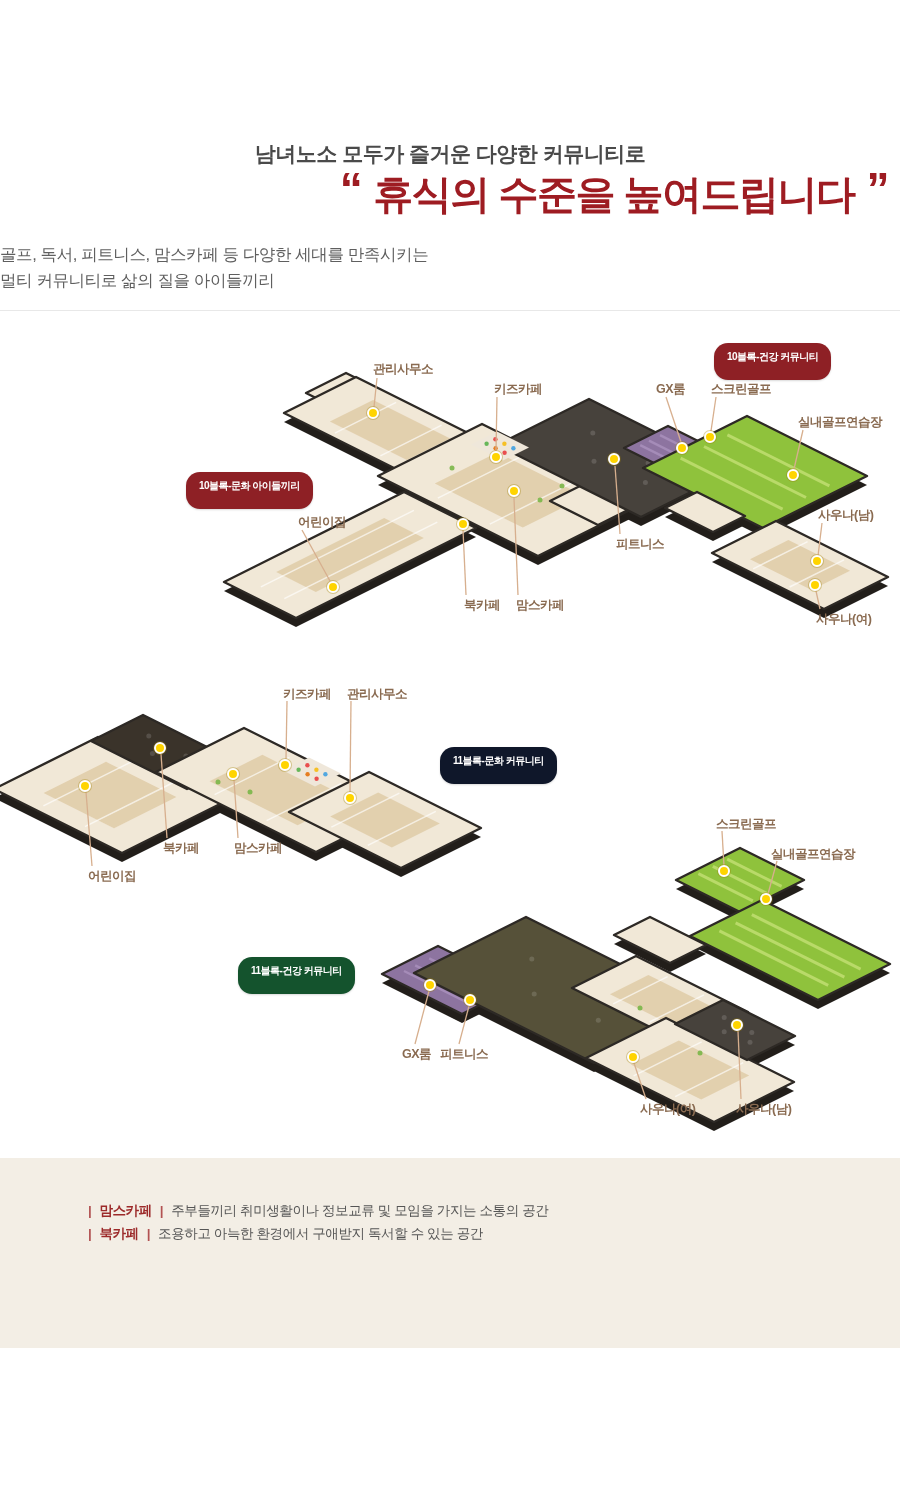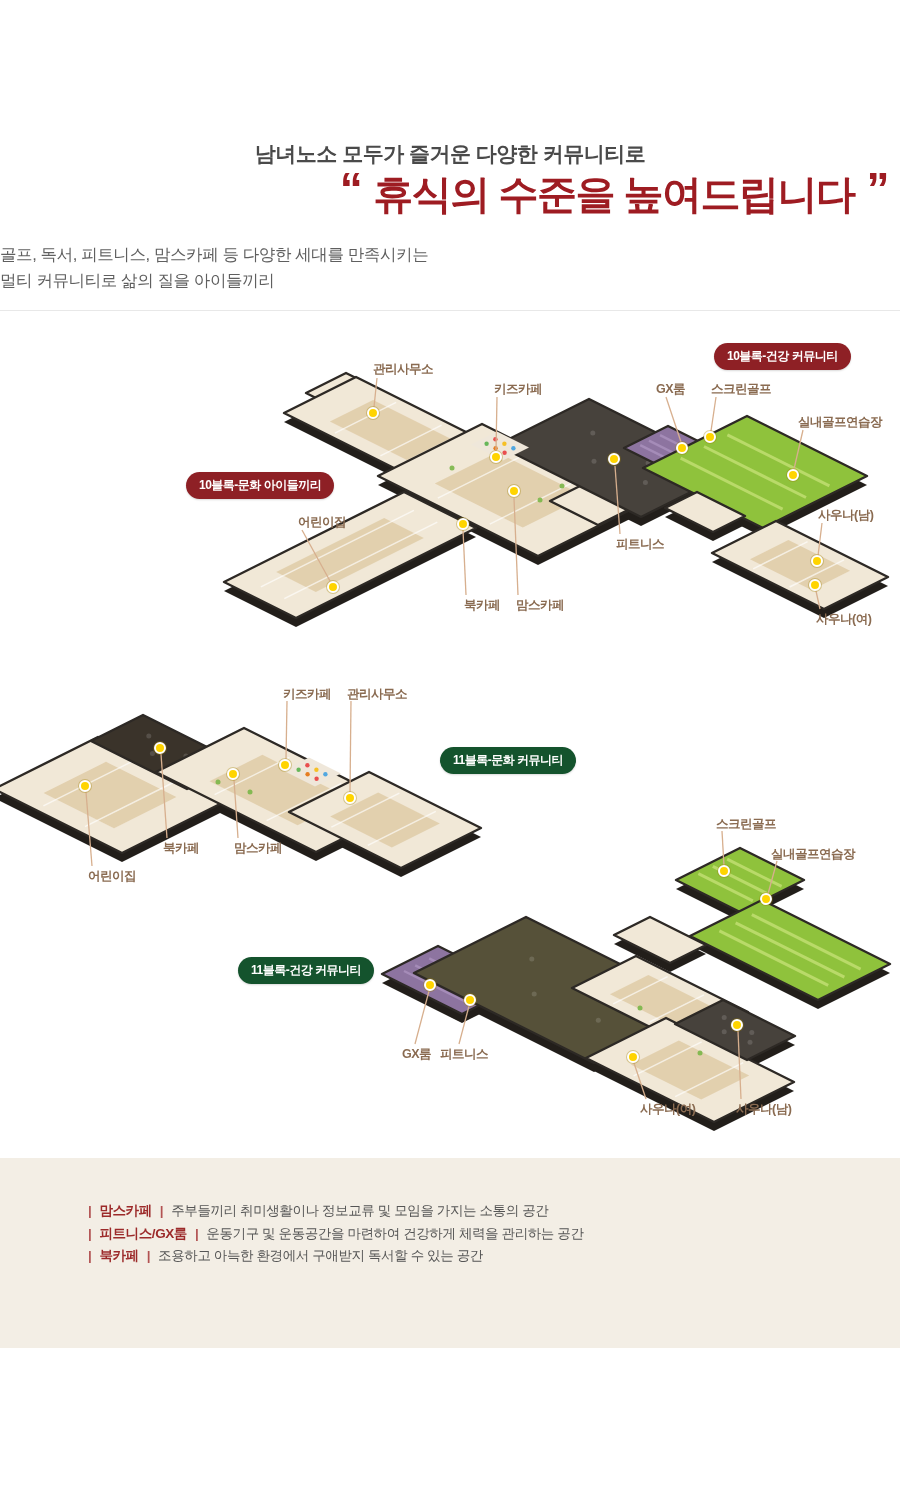--- a/index.html
+++ b/index.html
@@ -12,22 +12,22 @@
          font-size:40px;font-weight:800;color:#9e1c22;letter-spacing:-1.5px;line-height:52px;}
   .title .quote{font-size:46px;font-weight:800;position:relative;top:-3px;margin:0 12px;}
   .desc{position:absolute;left:0;right:0;margin:0;text-align:left;
         font-size:16.5px;color:#5f5f5f;letter-spacing:-0.4px;}
   .divider{position:absolute;top:310px;left:0;width:900px;height:1px;background:#e8e8e8;}
   
   #plan-svg{position:absolute;top:0;left:0;}
   #overlay{position:absolute;top:0;left:0;width:900px;height:1500px;}
   .plan-label{position:absolute;font-size:12.5px;font-weight:600;color:#8a6b51;
               white-space:nowrap;letter-spacing:-0.5px;}
-  .plan-badge{position:absolute;background:#8e2025;color:#ffffff;font-size:12px;font-weight:700;
-              height:27px;line-height:27px;padding:0 13px;border-radius:14px;white-space:nowrap;
+  .plan-badge{position:absolute;background:#8e2025;color:#ffffff;font-size:10px;font-weight:700;
+              height:37px;line-height:27px;padding:0 13px;border-radius:14px;white-space:nowrap;
               letter-spacing:-0.5px;box-shadow:0 1px 2px rgba(0,0,0,0.15);}
   .dot{position:absolute;width:8px;height:8px;border-radius:50%;background:#ffd400;
        border:2px solid #ffffff;box-shadow:0 0 0 1px rgba(160,130,0,0.35);
        transform:translate(-50%,-50%);}
   
   .legend{position:absolute;top:1158px;left:0;width:900px;height:190px;background:#f3eee5;}
   #legend-list{margin:0;padding:42px 0 0 88px;list-style:none;}
   #legend-list li{margin:0;padding:0;line-height:22.6px;font-size:13.5px;letter-spacing:-0.4px;}
   .lbar{color:#b25252;font-weight:700;margin-right:8px;}
   .lterm{color:#9c2a2a;font-weight:700;margin-right:8px;}
@@ -223,37 +223,36 @@
       <div class="dot" style="left: 285px; top: 765px; background: rgb(255, 212, 0);"></div>
       <div class="plan-label" style="left: 283px; top: 686px; color: rgb(138, 107, 81);">키즈카페</div>
       <div class="dot" style="left: 350px; top: 798px; background: rgb(255, 212, 0);"></div>
       <div class="plan-label" style="left: 347px; top: 686px; color: rgb(138, 107, 81);">관리사무소</div>
       <div class="dot" style="left: 160px; top: 748px; background: rgb(255, 212, 0);"></div>
       <div class="plan-label" style="left: 163px; top: 840px; color: rgb(138, 107, 81);">북카페</div>
       <div class="dot" style="left: 233px; top: 774px; background: rgb(255, 212, 0);"></div>
       <div class="plan-label" style="left: 234px; top: 840px; color: rgb(138, 107, 81);">맘스카페</div>
       <div class="dot" style="left: 85px; top: 786px; background: rgb(255, 212, 0);"></div>
       <div class="plan-label" style="left: 88px; top: 868px; color: rgb(138, 107, 81);">어린이집</div>
-      <div class="plan-badge" style="left: 440px; top: 747px; background: #14532d;">11블록-문화 커뮤니티</div>
+      <div class="plan-badge" style="left: 440px; top: 747px; background: #0f172a;">11블록-문화 커뮤니티</div>
       <div class="dot" style="left: 724px; top: 871px; background: rgb(255, 212, 0);"></div>
       <div class="plan-label" style="left: 716px; top: 816px; color: rgb(138, 107, 81);">스크린골프</div>
       <div class="dot" style="left: 766px; top: 899px; background: rgb(255, 212, 0);"></div>
       <div class="plan-label" style="left: 771px; top: 846px; color: rgb(138, 107, 81);">실내골프연습장</div>
       <div class="dot" style="left: 430px; top: 985px; background: rgb(255, 212, 0);"></div>
       <div class="plan-label" style="left: 402px; top: 1046px; color: rgb(138, 107, 81);">GX룸</div>
       <div class="dot" style="left: 470px; top: 1000px; background: rgb(255, 212, 0);"></div>
       <div class="plan-label" style="left: 440px; top: 1046px; color: rgb(138, 107, 81);">피트니스</div>
       <div class="dot" style="left: 633px; top: 1057px; background: rgb(255, 212, 0);"></div>
       <div class="plan-label" style="left: 640px; top: 1101px; color: rgb(138, 107, 81);">사우나(여)</div>
       <div class="dot" style="left: 737px; top: 1025px; background: rgb(255, 212, 0);"></div>
       <div class="plan-label" style="left: 736px; top: 1101px; color: rgb(138, 107, 81);">사우나(남)</div>
       <div class="plan-badge" style="left: 238px; top: 957px; background: #14532d;">11블록-건강 커뮤니티</div>
     </div>
 
   <section class="legend">
     <ul id="legend-list">
         <li><span class="lbar">|</span><span class="lterm">맘스카페</span><span class="lbar">|</span><span class="ldesc">주부들끼리 취미생활이나 정보교류 및 모임을 가지는 소통의 공간</span></li>
-        <li><span class="lbar">|</span><span class="lterm">피트니스/GX룸</span><span class="lbar">|</span><span class="ldesc">운동기구 및 운동공간을 마련하여 건강하게 체력을 관리하는 공간</span></li>
         <li><span class="lbar">|</span><span class="lterm">북카페</span><span class="lbar">|</span><span class="ldesc">조용하고 아늑한 환경에서 구애받지 독서할 수 있는 공간</span></li>
       </ul>
   </section>
 
 </div>
 
 </body></html>

